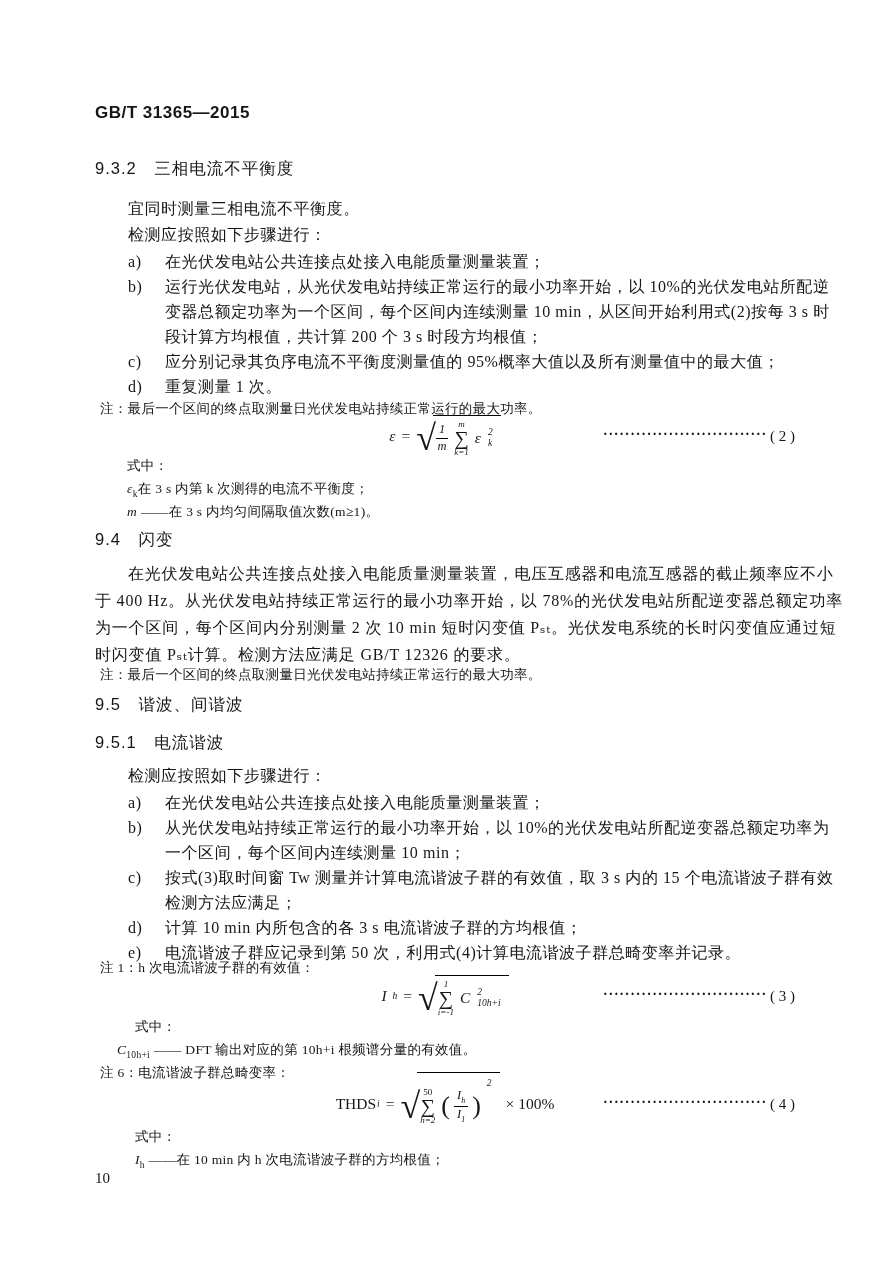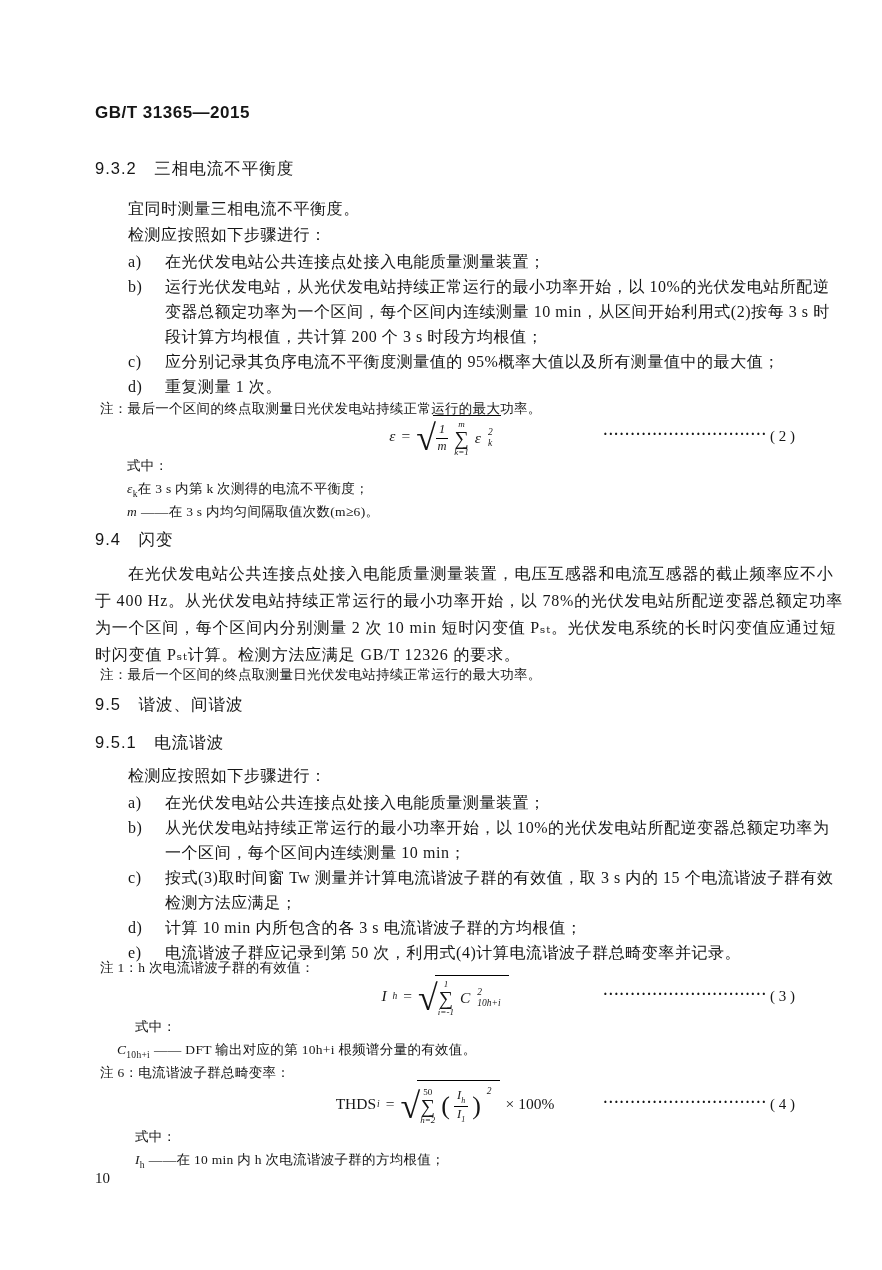--- a/index.html
+++ b/index.html
@@ -111,21 +111,21 @@
       <span class="dots">······························</span>
       <span class="eqnum">( 2 )</span>
     </span>
   </div>
 
   <div class="abs small" style="left:127px;top:455px">式中：</div>
   <div class="abs small" style="left:127px;top:478px">
     <i>ε</i><sub class="s">k</sub><span class="defgap">在 3 s 内第 k 次测得的电流不平衡度；</span>
   </div>
   <div class="abs small" style="left:127px;top:501px">
-    <i>m</i><span class="defgap2">——在 3 s 内均匀间隔取值次数(m≥6)。</span>
+    <i>m</i><span class="defgap2">——在 3 s 内均匀间隔取值次数(m≥1)。</span>
   </div>
 
   <div class="abs sechead" style="left:95px;top:529px">9.4　闪变</div>
   <div class="abs" style="left:95px;top:560px;width:710px">
     <div class="p94line ind2">在光伏发电站公共连接点处接入电能质量测量装置，电压互感器和电流互感器的截止频率应不小</div>
     <div class="p94line">于 400 Hz。从光伏发电站持续正常运行的最小功率开始，以 78%的光伏发电站所配逆变器总额定功率</div>
     <div class="p94line">为一个区间，每个区间内分别测量 2 次 10 min 短时闪变值 Pₛₜ。光伏发电系统的长时闪变值应通过短</div>
     <div class="p94line">时闪变值 Pₛₜ计算。检测方法应满足 GB/T 12326 的要求。</div>
   </div>
   <div class="abs small" style="left:100px;top:664px">注：最后一个区间的终点取测量日光伏发电站持续正常运行的最大功率。</div>
@@ -213,21 +213,21 @@
       <span class="up">=</span>
       <span class="sqrt">
         <span class="rad">√</span>
         <span class="vinc">
           <span class="sum">
             <span class="lim up">50</span>
             <span class="sig">∑</span>
             <span class="lim">h=2</span>
           </span>
           <span class="bigp">(</span>
-          <span class="frac" style="margin:4px -2px">
+          <span class="frac" style="margin:12px -2px">
             <span class="fn"><i>I</i><sub>h</sub></span>
             <span class="fd"><i>I</i><sub>1</sub></span>
           </span>
           <span class="bigp">)</span>
           <span class="supr">2</span>
         </span>
       </span>
       <span class="up">× 100%</span>
     </span>
     <span class="fright">

